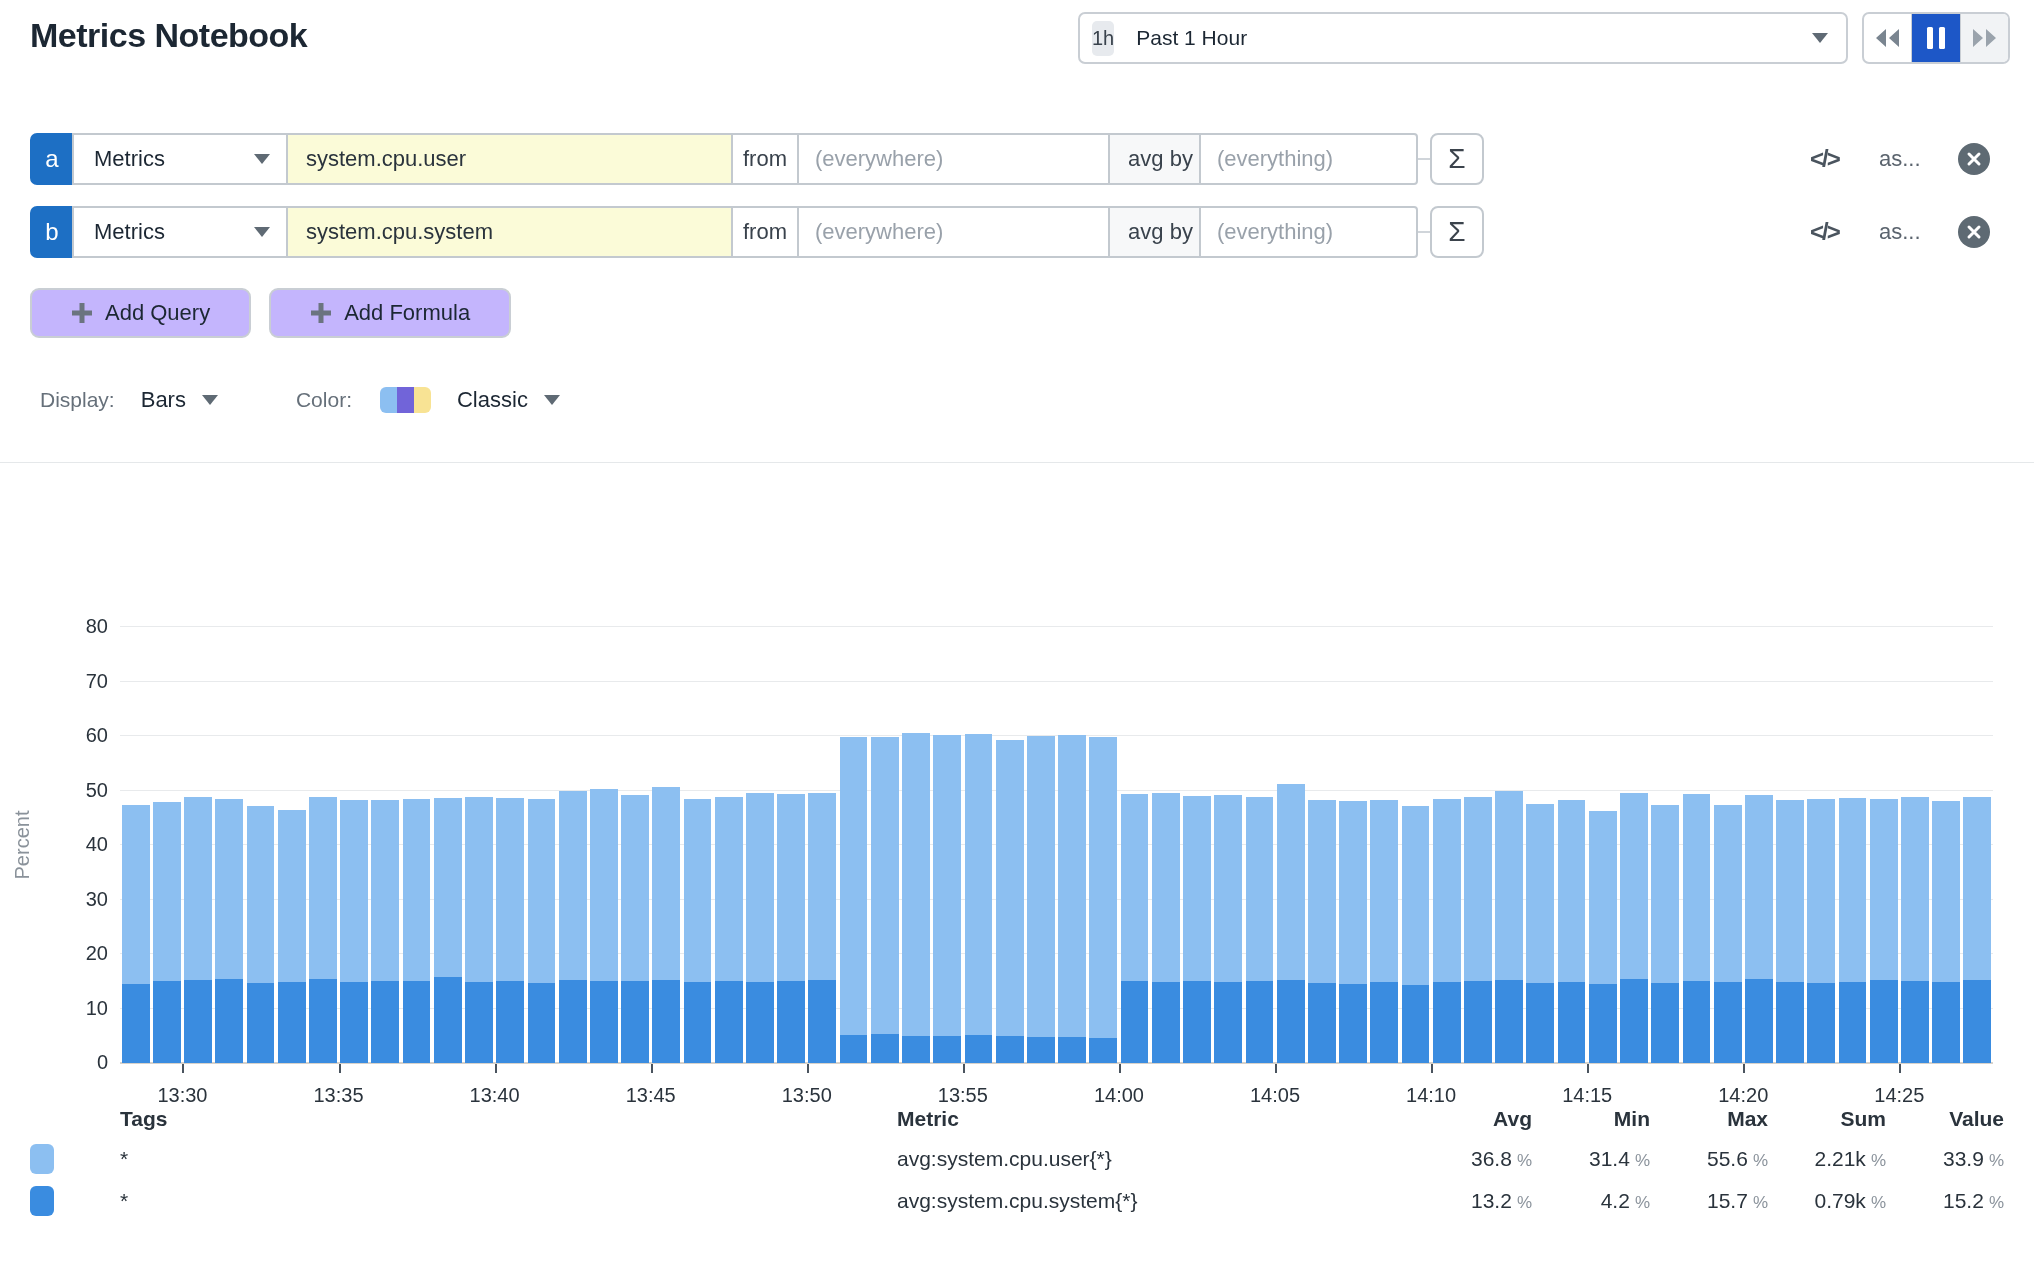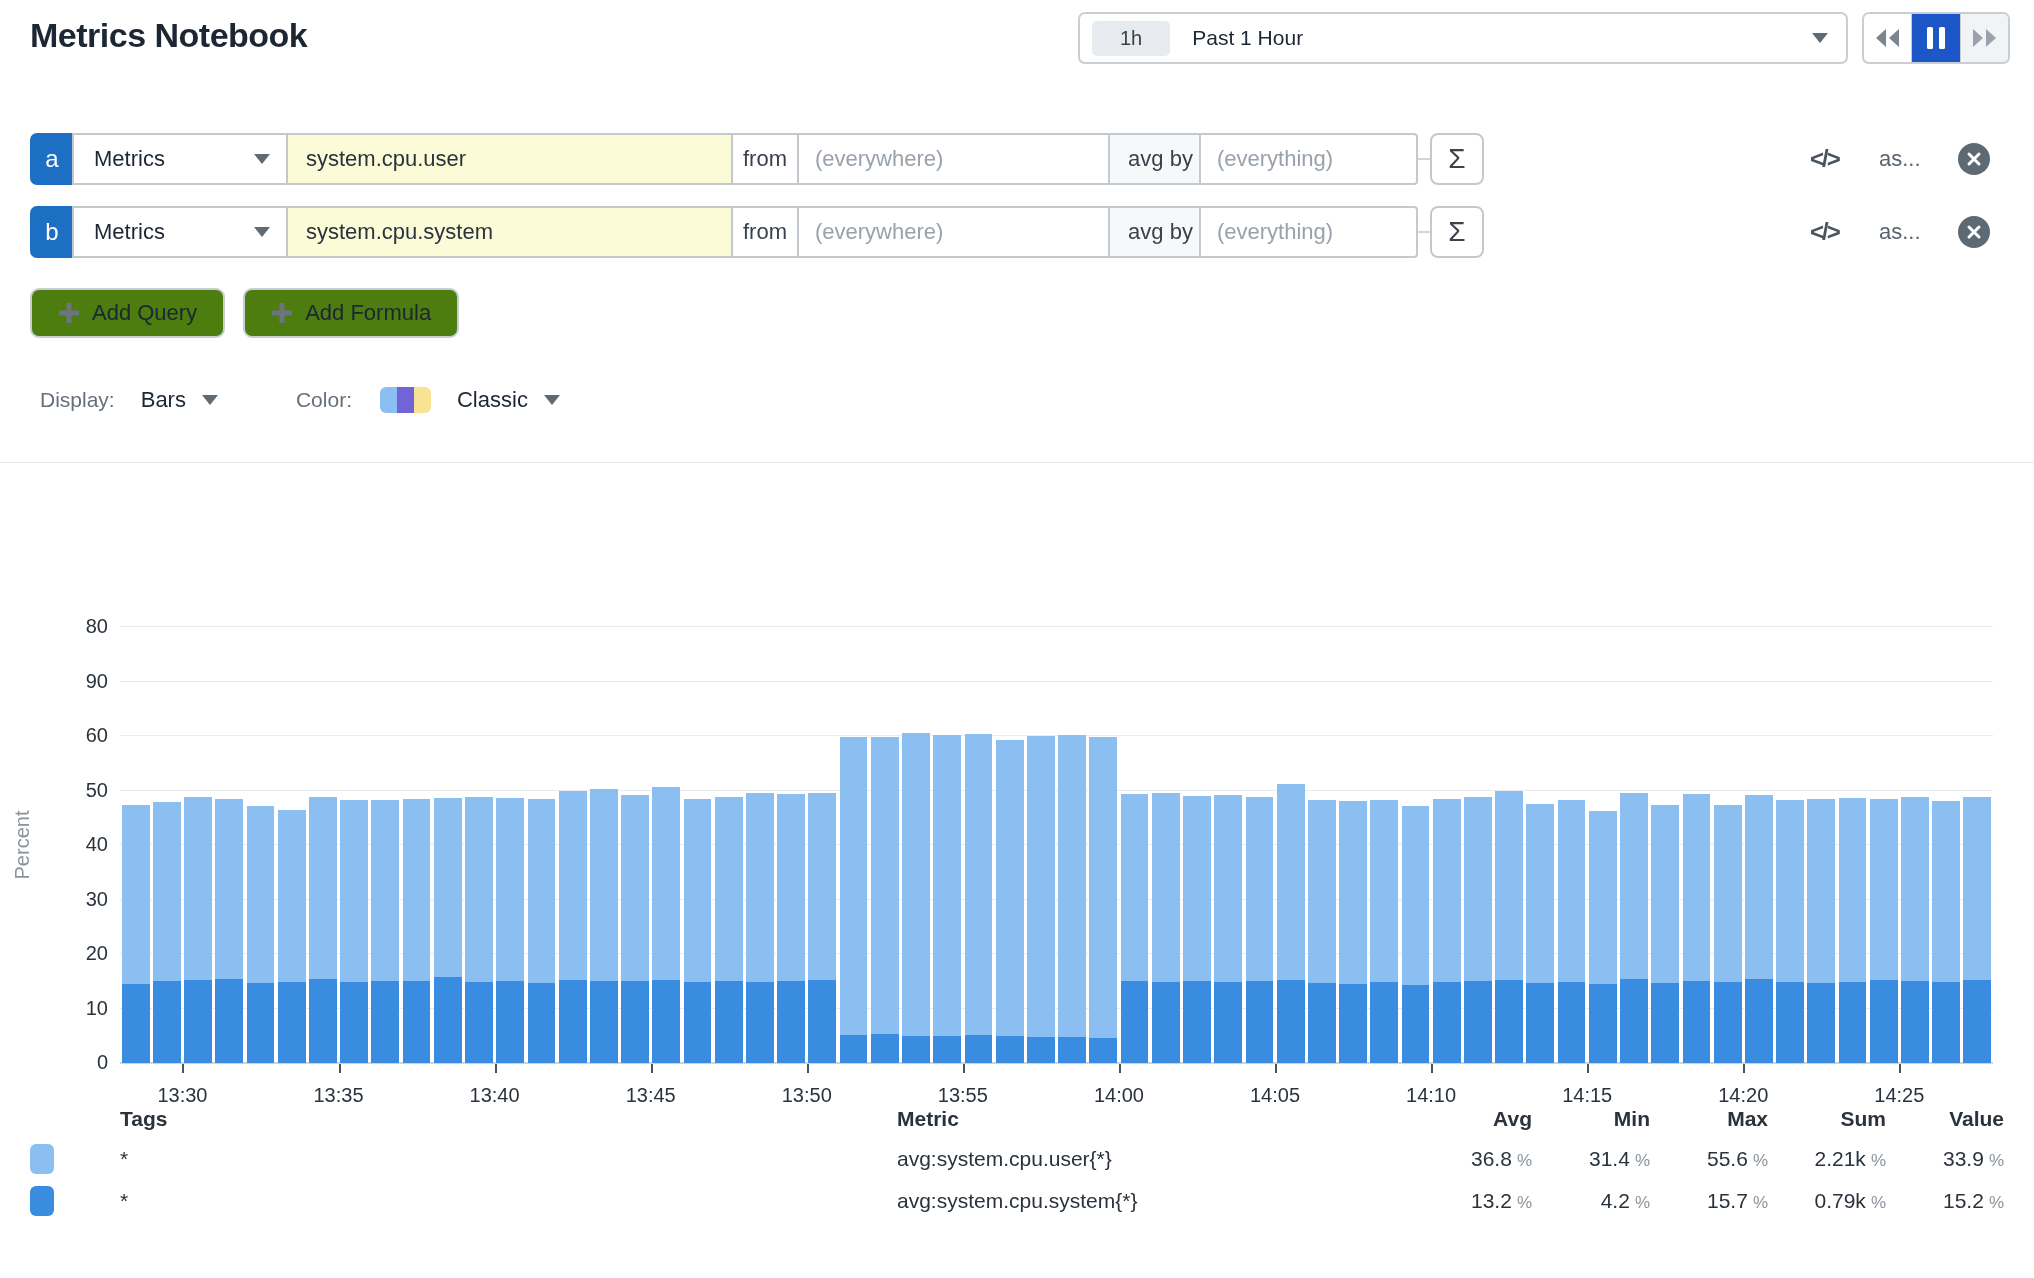--- a/index.html
+++ b/index.html
@@ -4,21 +4,21 @@
 <style>
   * { margin:0; padding:0; box-sizing:border-box; }
   html,body { width:2034px; height:1278px; background:#ffffff;
     font-family:"Liberation Sans", sans-serif; color:#2a333c; overflow:hidden; }
   .page { position:relative; width:2034px; height:1278px; }
 
   
   .title { position:absolute; left:30px; top:16px; font-size:34px; font-weight:700; color:#1c2733; letter-spacing:-0.5px; }
   .time-group { position:absolute; left:1078px; top:12px; width:770px; height:52px;
     border:2px solid #c9ced4; border-radius:7px; display:flex; align-items:center; padding:0 18px 0 12px; cursor:pointer; background:#fff; }
-  .time-chip { background:#e7eaee; border-radius:5px; padding:6px 28px; font-size:20px; color:#39424c; }
+  .time-chip { background:#e7eaee; border-radius:5px; padding:6px 0; font-size:20px; color:#39424c; }
   .time-label { margin-left:22px; font-size:21px; color:#1c2733; flex:1; }
   .caret { width:0; height:0; border-left:8px solid transparent; border-right:8px solid transparent; border-top:10px solid #5f6a74; }
   .playback { position:absolute; left:1862px; top:12px; width:148px; height:52px;
     border:2px solid #c9ced4; border-radius:7px; display:flex; overflow:hidden; background:#fff; }
   .pb-seg { flex:1; display:flex; align-items:center; justify-content:center; cursor:pointer; }
   .pb-seg + .pb-seg { border-left:1px solid #c9ced4; }
   .pb-pause { background:#1d57c7; }
   .pb-fwd { background:#f1f3f5; }
 
   
@@ -37,22 +37,22 @@
   .q-connector { width:12px; height:2px; background:#d0d5da; align-self:center; }
   .q-sigma { width:54px; justify-content:center; font-size:28px; color:#3b434c; border-radius:8px; cursor:pointer; }
   .q-code { position:absolute; left:1780px; top:0; height:52px; display:flex; align-items:center;
     font-size:24px; font-weight:700; color:#4a545e; letter-spacing:-2px; cursor:pointer; }
   .q-as { position:absolute; left:1849px; top:0; height:52px; display:flex; align-items:center; font-size:22px; color:#5b646e; cursor:pointer; }
   .q-close { position:absolute; left:1928px; top:10px; width:32px; height:32px; border-radius:50%;
     background:#5e6a73; color:#fff; display:flex; align-items:center; justify-content:center; cursor:pointer; }
 
   
   .add-row { position:absolute; left:30px; top:288px; display:flex; gap:18px; }
-  .btn { height:50px; border:2px solid #c9ced4; border-radius:9px; background:#4d7c0f;
-    display:flex; align-items:center; gap:12px; padding:0 26px; font-size:22px; color:#1c2733; cursor:pointer; }
+  .btn { height:50px; border:2px solid #c9ced4; border-radius:9px; background:#c4b5fd;
+    display:flex; align-items:center; gap:12px; padding:0 39px; font-size:22px; color:#1c2733; cursor:pointer; }
 
   
   .display-row { position:absolute; left:40px; top:378px; height:44px; display:flex; align-items:center; }
   .dr-label { font-size:21px; color:#66707a; }
   .dr-value { font-size:22px; color:#1c2733; margin-left:26px; }
   .dr-caret { margin-left:16px; }
   .dr-gap { width:78px; }
   .swatch { margin-left:28px; display:flex; border-radius:6px; overflow:hidden; cursor:pointer; }
   .swatch div { width:17px; height:26px; }
   .divider { position:absolute; left:0; top:462px; width:2034px; height:1px; background:#e5e8ea; }
@@ -206,21 +206,21 @@
 
   <div class="ylabel">Percent</div>
   <div id="yticks">
       <div class="ytick" style="left: 42px; top: 1051px;">0</div>
       <div class="ytick" style="left: 42px; top: 996.5px;">10</div>
       <div class="ytick" style="left: 42px; top: 942px;">20</div>
       <div class="ytick" style="left: 42px; top: 887.5px;">30</div>
       <div class="ytick" style="left: 42px; top: 833px;">40</div>
       <div class="ytick" style="left: 42px; top: 778.5px;">50</div>
       <div class="ytick" style="left: 42px; top: 724px;">60</div>
-      <div class="ytick" style="left: 42px; top: 669.5px;">90</div>
+      <div class="ytick" style="left: 42px; top: 669.5px;">70</div>
       <div class="ytick" style="left: 42px; top: 615px;">80</div>
     </div>
   <div class="plot" id="plot">
       <div class="axisline"></div>
       <div class="gridline" style="top: 380.5px;"></div>
       <div class="gridline" style="top: 326px;"></div>
       <div class="gridline" style="top: 271.5px;"></div>
       <div class="gridline" style="top: 217px;"></div>
       <div class="gridline" style="top: 162.5px;"></div>
       <div class="gridline" style="top: 108px;"></div>

